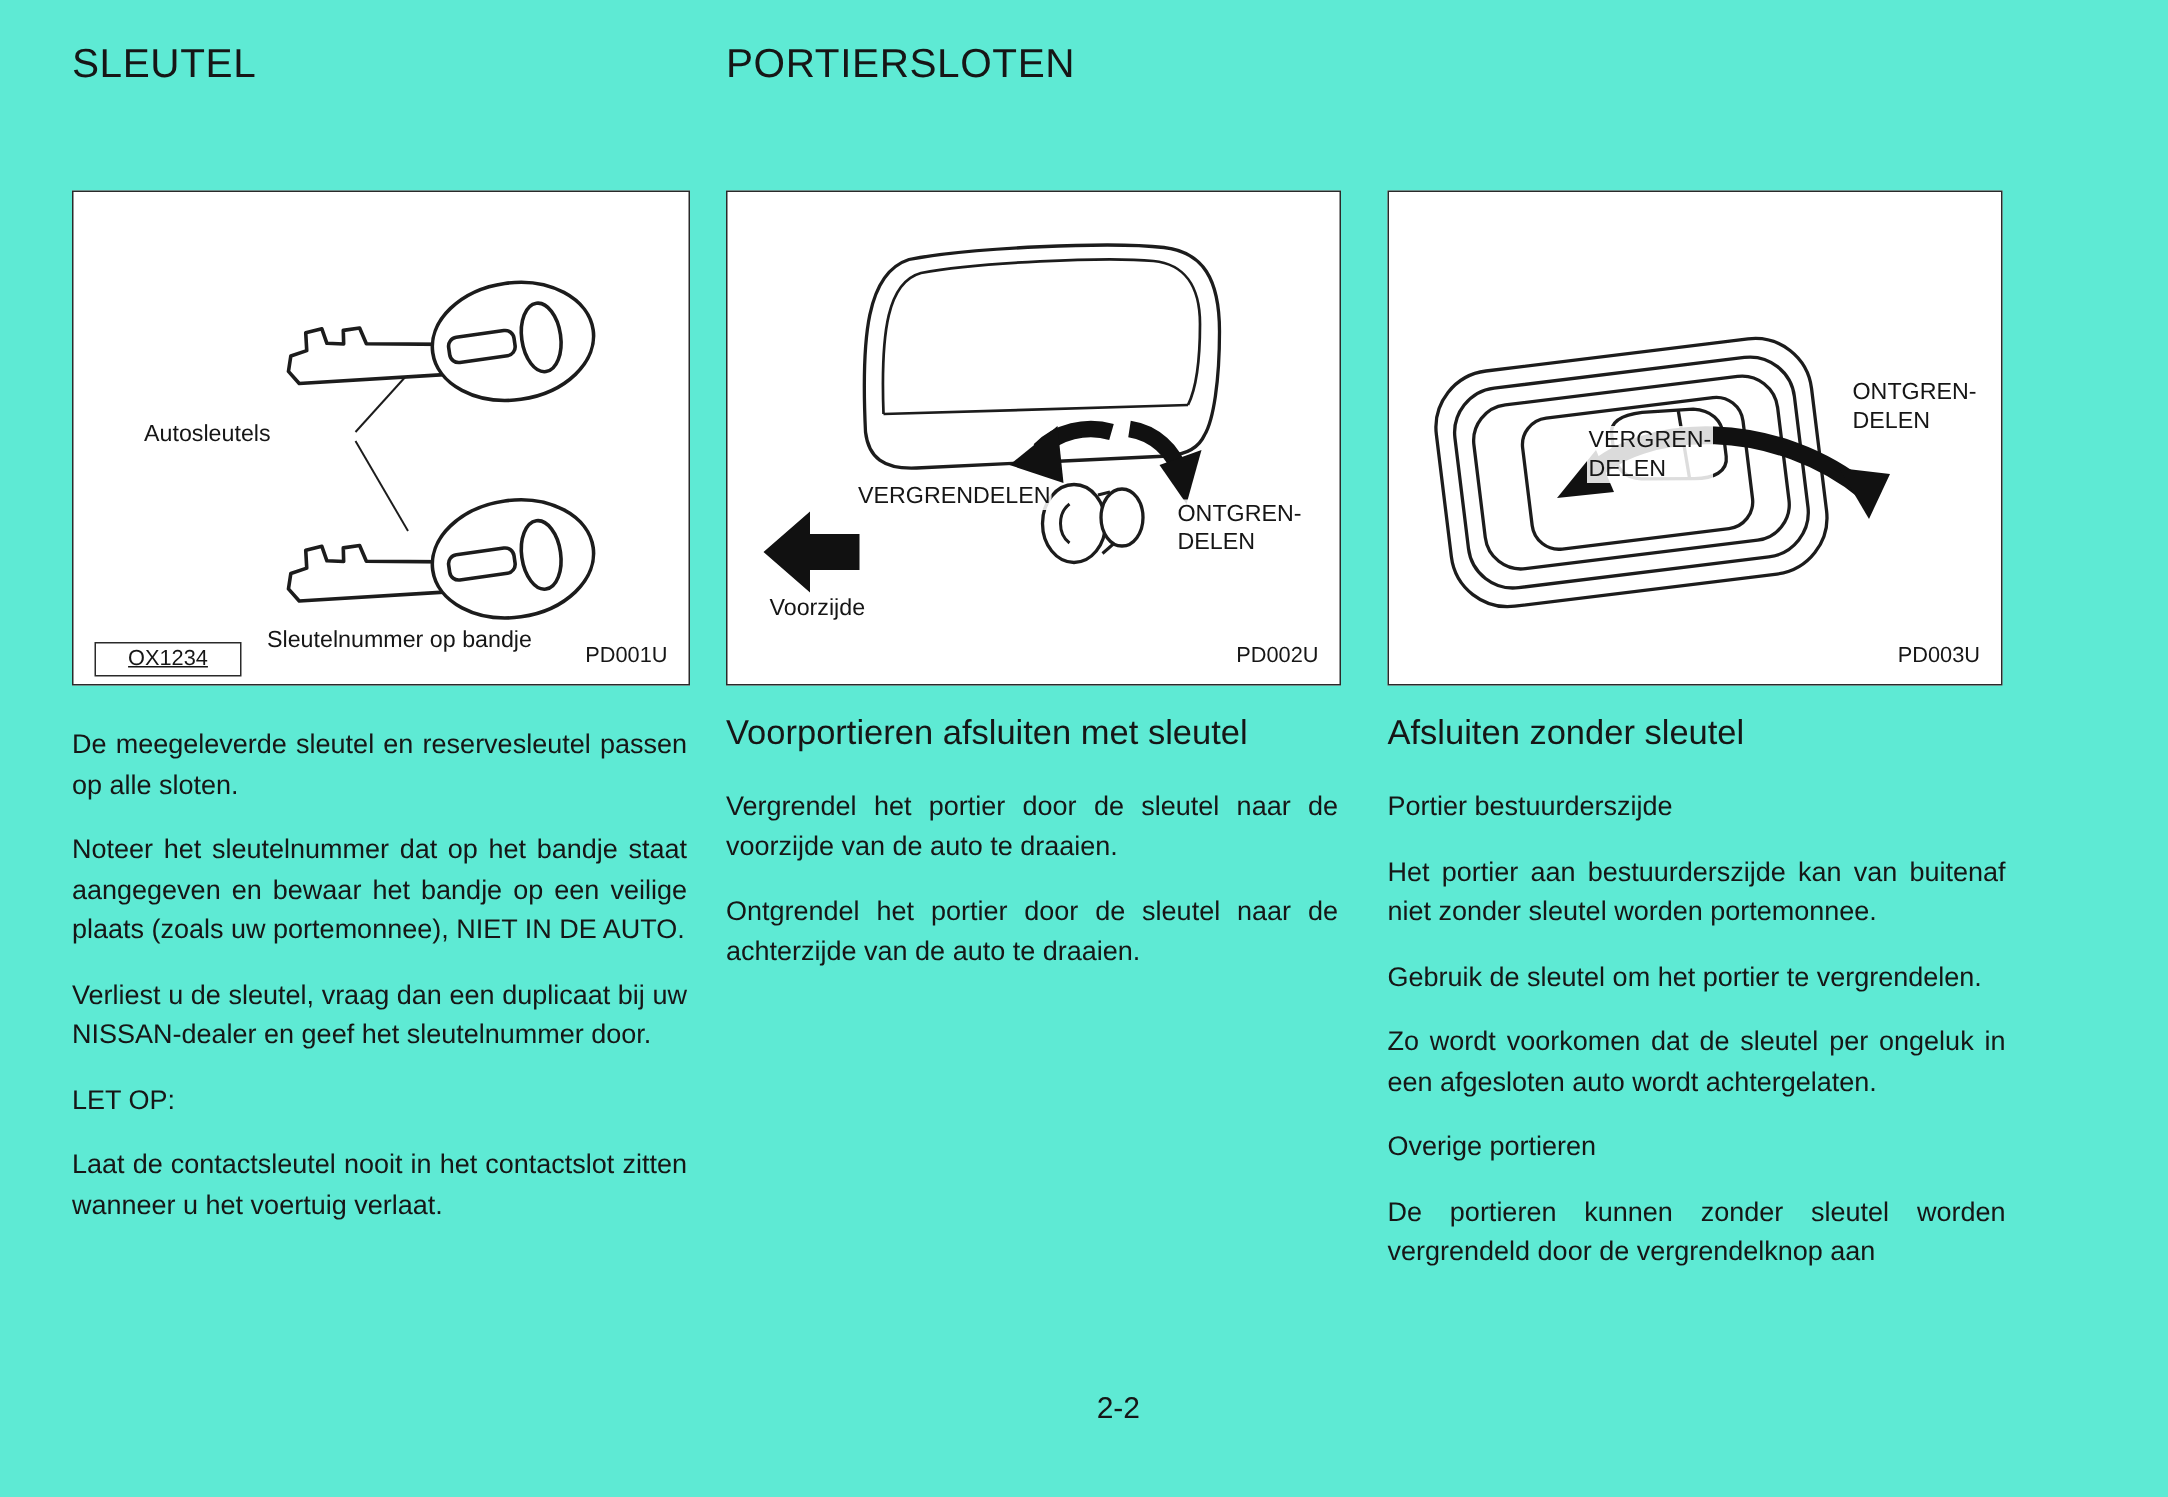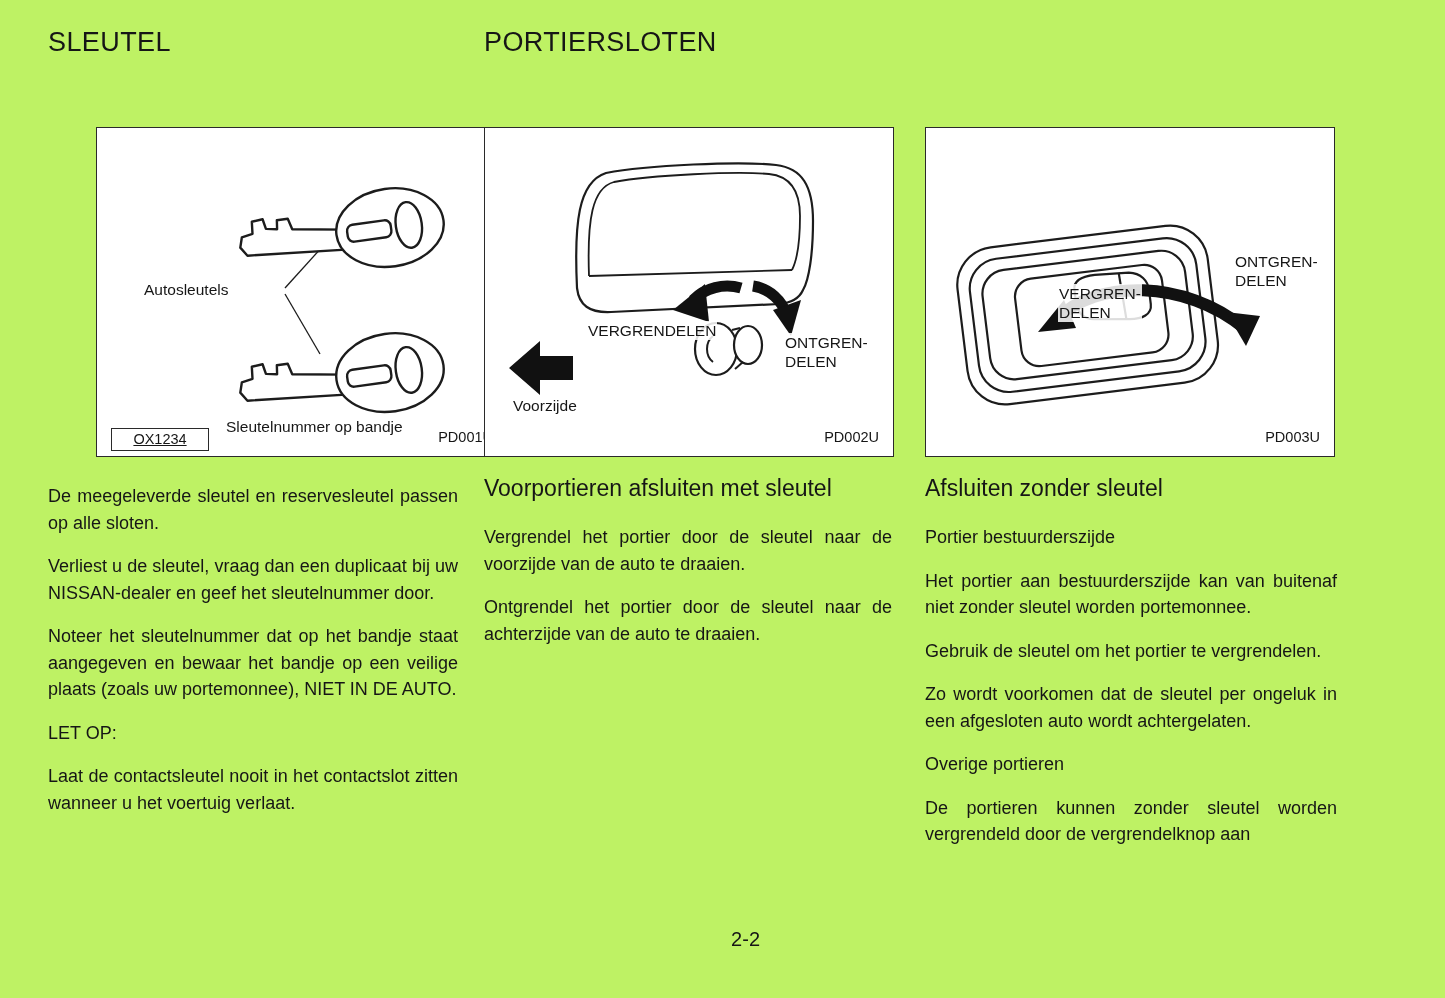--- a/index.html
+++ b/index.html
@@ -1,18 +1,18 @@
 <!DOCTYPE html>
 <html><head>
 <meta charset="utf-8">
 <style>
   html,body{margin:0;padding:0;background:#d8d8d8;}
   .page{
     position:relative;width:1445px;height:998px;margin:0 auto;
-    background:#bef264;color:#161616;
+    background:#5eead4;color:#161616;
     font-family:"Liberation Sans", sans-serif;
     overflow:hidden;
   }
   .section-header{
     position:absolute;font-size:27px;font-weight:400;letter-spacing:.4px;
   }
   .figure{
     position:absolute;border:1.6px solid #2a2a2a;background:#fff;
   }
   .figure svg{position:absolute;left:0;top:0;}
@@ -34,21 +34,21 @@
   .page-num{position:absolute;left:680px;top:928px;width:80px;text-align:right;font-size:20px;}
 </style>
 </head>
 <body>
 
 <div class="page">
 
   <div class="section-header" style="left:48px;top:27px;">SLEUTEL</div>
   <div class="section-header" style="left:484px;top:27px;">PORTIERSLOTEN</div>
 
-  <div class="figure" style="left:48px;top:127px;width:410px;height:328px;margin-left:48px;">
+  <div class="figure" style="left:48px;top:127px;width:410px;height:328px;">
     <svg width="410" height="328" viewBox="0 0 410 328">
       <defs>
         <g id="car-key" stroke="#1c1c1c" stroke-width="2.4" stroke-linejoin="round">
           <path d="M250,96 L196,88 L193,77 L182,77 L181,86 L170,84 L168,74 L157,75 L156,87 L145,89 L142,99 L148,108 L250,116 Z" fill="#fff"></path>
           <ellipse cx="293" cy="100" rx="54" ry="39" fill="#fff"></ellipse>
           <rect x="250" y="92" width="44" height="17" rx="6" fill="#fff"></rect>
           <ellipse cx="312" cy="100" rx="13" ry="23" fill="#fff"></ellipse>
         </g>
       </defs>
       <line x1="188" y1="160" x2="226" y2="118" stroke="#1c1c1c" stroke-width="1.3"></line>
@@ -75,21 +75,21 @@
       <line x1="247" y1="202" x2="255" y2="200" stroke="#1c1c1c" stroke-width="2"></line>
       <line x1="250" y1="241" x2="258" y2="234" stroke="#1c1c1c" stroke-width="2"></line>
 
       <path d="M256,160 A46,42 0 0 0 208,172" fill="none" stroke="#111" stroke-width="11"></path>
       <polygon points="220,156 188,182 224,194" fill="#111"></polygon>
       <path d="M268,158 A42,42 0 0 1 302,188" fill="none" stroke="#111" stroke-width="11"></path>
       <polygon points="288,182 316,172 306,208" fill="#111"></polygon>
 
       <polygon points="24,240 55,213 55,228 88,228 88,252 55,252 55,267" fill="#111"></polygon>
     </svg>
-    <div class="fig-label" style="left:102px;top:193px;">VERGRENDELEN</div>
+    <div class="fig-label" style="left:86px;top:193px;">VERGRENDELEN</div>
     <div class="fig-label" style="left:299px;top:205px;">ONTGREN-
 DELEN</div>
     <div class="fig-label" style="left:27px;top:268px;text-align:center;">Voorzijde</div>
     <div class="fig-label fig-code">PD002U</div>
   </div>
 
   <div class="figure" style="left:925px;top:127px;width:408px;height:328px;">
     <svg width="408" height="328" viewBox="0 0 408 328">
       <g transform="rotate(-7 162 190)" fill="#fff" stroke="#1c1c1c" stroke-width="2.2">
         <rect x="36" y="108" width="252" height="158" rx="38"></rect>
@@ -105,22 +105,22 @@
     </svg>
     <div class="fig-label" style="left:132px;top:156px;">VERGREN-
 DELEN</div>
     <div class="fig-label" style="left:308px;top:124px;">ONTGREN-
 DELEN</div>
     <div class="fig-label fig-code">PD003U</div>
   </div>
 
   <div class="text-col" style="left:48px;top:483px;width:410px;">
     <p>De meegeleverde sleutel en reservesleutel passen op alle sloten.</p>
+    <p>Noteer het sleutelnummer dat op het bandje staat aangegeven en bewaar het bandje op een veilige plaats (zoals uw portemonnee), NIET IN DE AUTO.</p>
     <p>Verliest u de sleutel, vraag dan een duplicaat bij uw NISSAN-dealer en geef het sleutelnummer door.</p>
-    <p>Noteer het sleutelnummer dat op het bandje staat aangegeven en bewaar het bandje op een veilige plaats (zoals uw portemonnee), NIET IN DE AUTO.</p>
     <p class="bold">LET OP:</p>
     <p class="bold">Laat de contactsleutel nooit in het contactslot zitten wanneer u het voertuig verlaat.</p>
   </div>
 
   <div class="text-col" style="left:484px;top:474px;width:408px;">
     <h2 class="section-heading">Voorportieren afsluiten met sleutel</h2>
     <p>Vergrendel het portier door de sleutel naar de voorzijde van de auto te draaien.</p>
     <p>Ontgrendel het portier door de sleutel naar de achterzijde van de auto te draaien.</p>
   </div>
 

